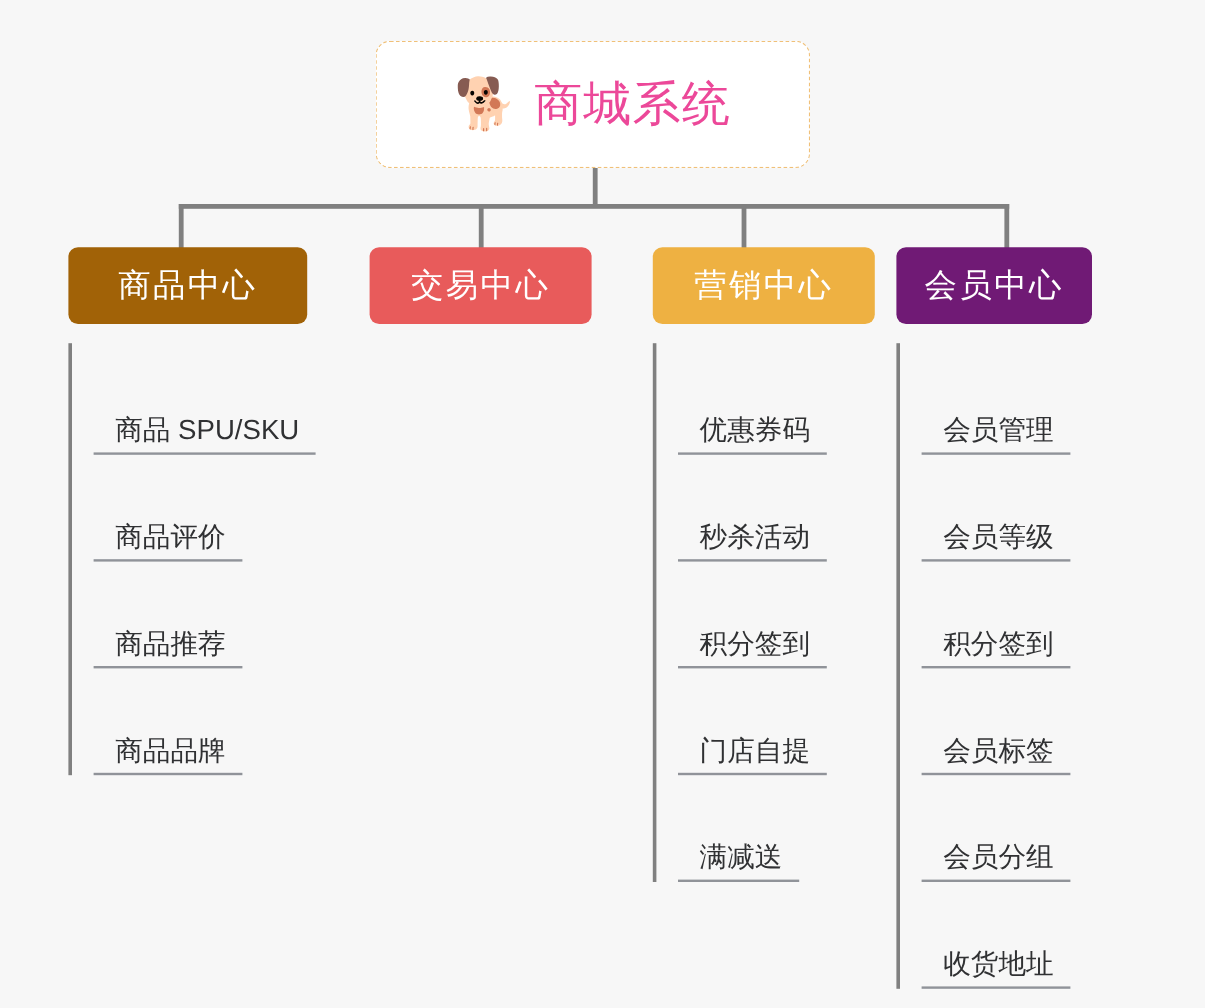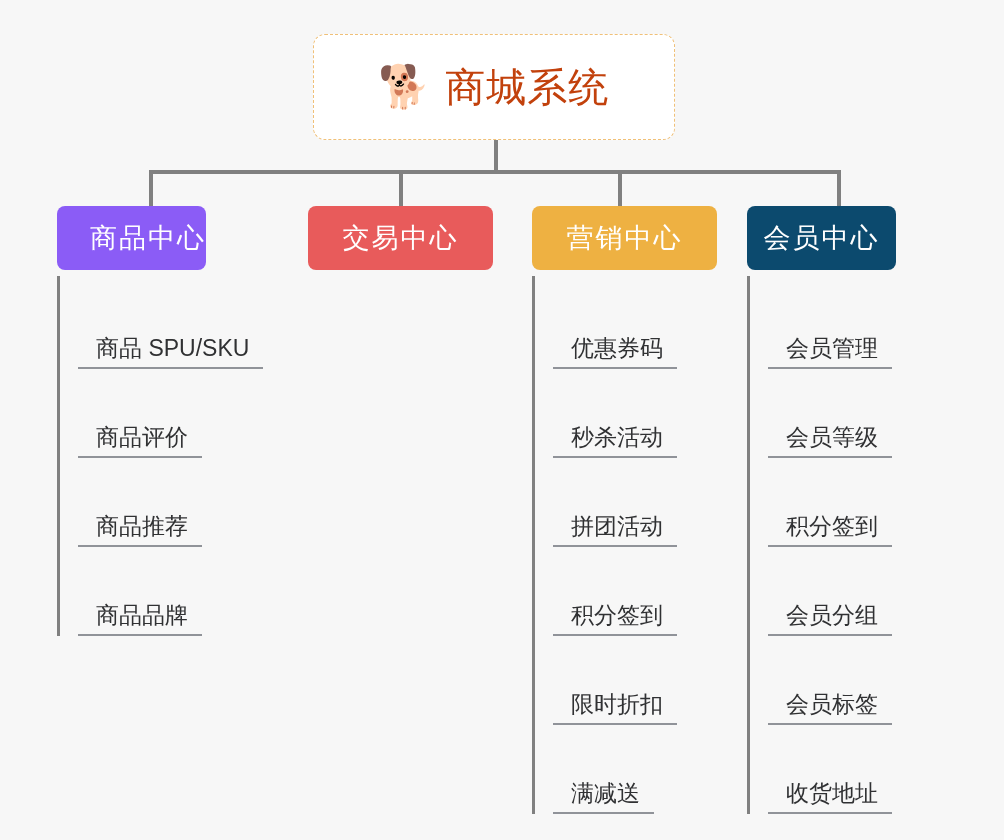--- a/index.html
+++ b/index.html
@@ -30,21 +30,21 @@
     align-items: center;
     justify-content: center;
     gap: 14px;
   }
   #root-emoji {
     font-size: 42px;
     line-height: 1;
     display: block;
   }
   #root-title {
-    color: #c2410c;
+    color: #ec4899;
     font-size: 40px;
     letter-spacing: 1px;
     line-height: 1;
     white-space: nowrap;
   }
 
   
   .conn {
     position: absolute;
     background: #808080;
@@ -81,21 +81,21 @@
     display: flex;
     align-items: center;
     justify-content: center;
     color: #ffffff;
     font-size: 27px;
     letter-spacing: 2px;
     white-space: nowrap;
   }
   .items {
     position: relative;
-    margin-top: 6px;
+    margin-top: 16px;
     padding-top: 4px;
     padding-left: 18px;
     border-left: 3px solid #808080;
   }
   .item {
     height: 89px;
     display: flex;
     flex-direction: column;
     justify-content: flex-end;
     align-items: flex-start;
@@ -105,27 +105,27 @@
     font-size: 23px;
     color: #303133;
     white-space: nowrap;
     padding: 0 14px 6px 18px;
     border-bottom: 2px solid #909399;
     line-height: 1.1;
   }
 
   
   #col-0 { left: 57px; }
-  #col-0 .cat-header { width: 149px; background: #8b5cf6; justify-content: flex-end; }
+  #col-0 .cat-header { width: 199px; background: #a16207; }
   #col-1 { left: 308px; text-align: right; }
   #col-1 .cat-header { width: 185px; background: #e85b5b; }
-  #col-2 { left: 532px; }
+  #col-2 { left: 544px; }
   #col-2 .cat-header { width: 185px; background: #eeb142; }
   #col-3 { left: 747px; }
-  #col-3 .cat-header { width: 149px; background: #0c4a6e; }
+  #col-3 .cat-header { width: 163px; background: #701a75; }
 </style>
 </head>
 <body>
 
 <div id="root-node">
   <span id="root-emoji">🐕</span>
   <span id="root-title">商城系统</span>
 </div>
 
 <div id="conn-root-stem" class="conn"></div>
@@ -166,27 +166,24 @@
     <span>营销中心</span>
   </div>
   <div class="items">
     <div class="item">
         <span class="item-label">优惠券码</span>
       </div>
     <div class="item">
         <span class="item-label">秒杀活动</span>
       </div>
     <div class="item">
-        <span class="item-label">拼团活动</span>
-      </div>
-    <div class="item">
         <span class="item-label">积分签到</span>
       </div>
     <div class="item">
-        <span class="item-label">限时折扣</span>
+        <span class="item-label">门店自提</span>
       </div>
     <div class="item">
         <span class="item-label">满减送</span>
       </div>
   </div>
 </div>
 
 <div class="column" id="col-3">
   <div class="cat-header">
     <span>会员中心</span>
@@ -195,22 +192,22 @@
     <div class="item">
         <span class="item-label">会员管理</span>
       </div>
     <div class="item">
         <span class="item-label">会员等级</span>
       </div>
     <div class="item">
         <span class="item-label">积分签到</span>
       </div>
     <div class="item">
+        <span class="item-label">会员标签</span>
+      </div>
+    <div class="item">
         <span class="item-label">会员分组</span>
       </div>
     <div class="item">
-        <span class="item-label">会员标签</span>
-      </div>
-    <div class="item">
         <span class="item-label">收货地址</span>
       </div>
   </div>
 </div>
 
 </body></html>

